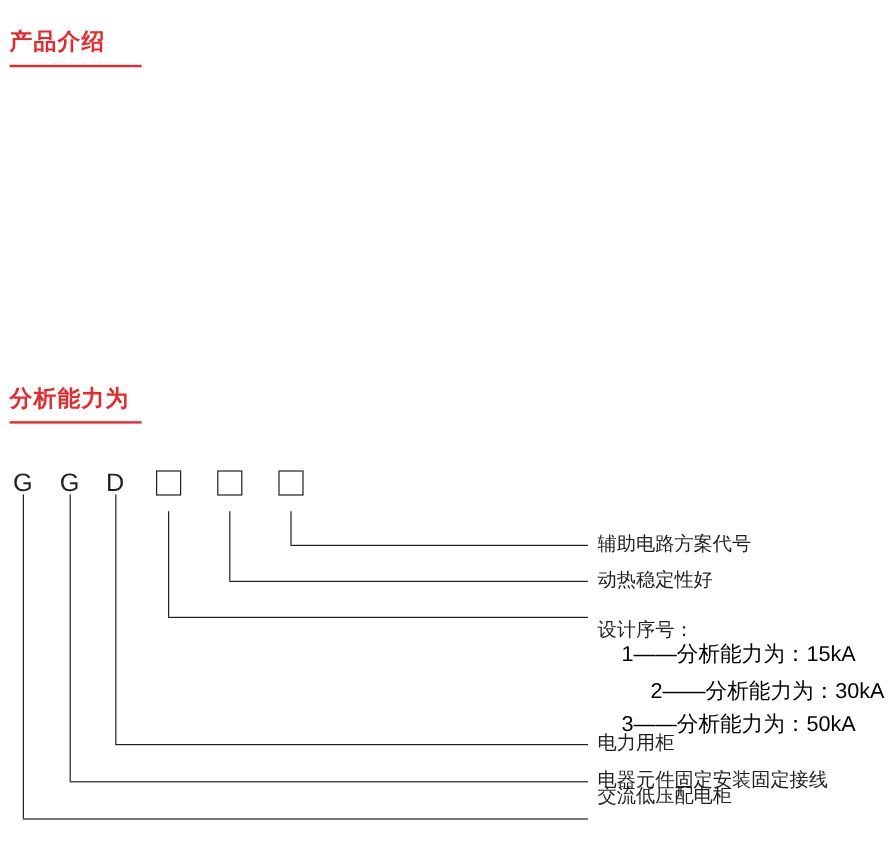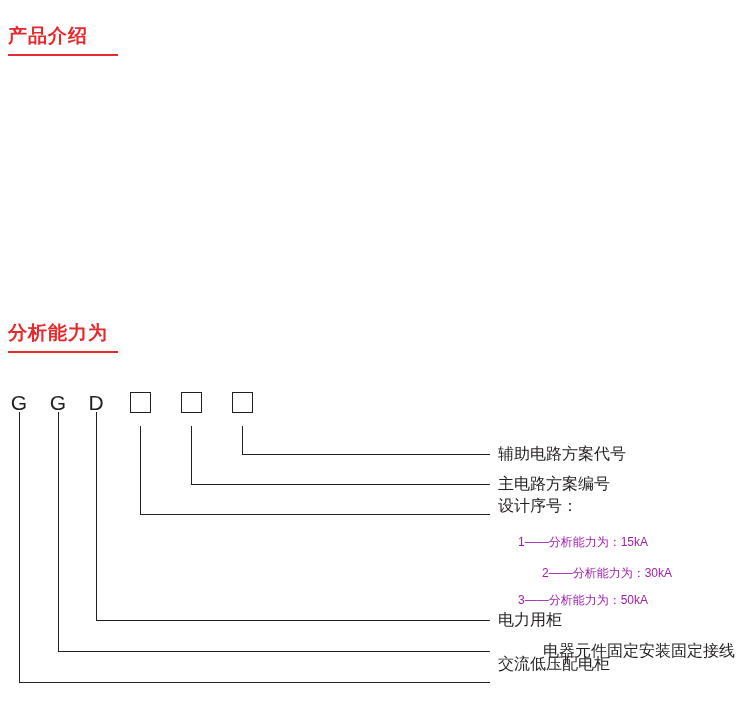--- a/index.html
+++ b/index.html
@@ -96,23 +96,23 @@
 
   .label {
     position: absolute;
     font-size: 16px;
     line-height: 1;
     color: #231f20;
     white-space: nowrap;
   }
   .sub-label {
     position: absolute;
-    font-size: 12px;
+    font-size: 18px;
     line-height: 1;
-    color: #a21caf;
+    color: #000000;
     white-space: nowrap;
   }
 </style>
 </head>
 <body>
 
 <div class="page">
 
   <div class="section-heading" id="heading-intro">产品介绍</div>
   <div class="heading-rule" id="rule-intro"></div>
@@ -130,36 +130,36 @@
     <div class="code-box" style="left:130px; top:22px;"></div>
     <div class="code-box" style="left:181px; top:22px;"></div>
     <div class="code-box" style="left:232px; top:22px;"></div>
 
     <div class="vline" style="left:242px; top:56px; height:28px;"></div>
     <div class="hline" style="left:242px; top:84px; width:248px;"></div>
     <div class="label" style="left:498px; top:76px;">辅助电路方案代号</div>
 
     <div class="vline" style="left:191px; top:56px; height:58px;"></div>
     <div class="hline" style="left:191px; top:114px; width:299px;"></div>
-    <div class="label" style="left:498px; top:106px;">主电路方案编号</div>
+    <div class="label" style="left:498px; top:106px;">动热稳定性好</div>
 
     <div class="vline" style="left:140px; top:56px; height:88px;"></div>
     <div class="hline" style="left:140px; top:144px; width:350px;"></div>
-    <div class="label" style="left:498px; top:128px;">设计序号：</div>
+    <div class="label" style="left:498px; top:148px;">设计序号：</div>
 
     <div class="sub-label" style="left:518px; top:166px;">1——分析能力为：15kA</div>
     <div class="sub-label" style="left:518px; top:197px;margin-left:24px;">2——分析能力为：30kA</div>
     <div class="sub-label" style="left:518px; top:224px;">3——分析能力为：50kA</div>
 
     <div class="vline" style="left:96px; top:42px; height:208px;"></div>
     <div class="hline" style="left:96px; top:250px; width:394px;"></div>
     <div class="label" style="left:498px; top:242px;">电力用柜</div>
 
     <div class="vline" style="left:58px; top:42px; height:239px;"></div>
     <div class="hline" style="left:58px; top:281px; width:432px;"></div>
-    <div class="label" style="left:498px; top:273px;margin-left:45px;">电器元件固定安装固定接线</div>
+    <div class="label" style="left:498px; top:273px;">电器元件固定安装固定接线</div>
 
     <div class="vline" style="left:19px; top:42px; height:270px;"></div>
     <div class="hline" style="left:19px; top:312px; width:471px;"></div>
     <div class="label" style="left:498px; top:286px;">交流低压配电柜</div>
 
   </div>
 </div>
 
 </body></html>

